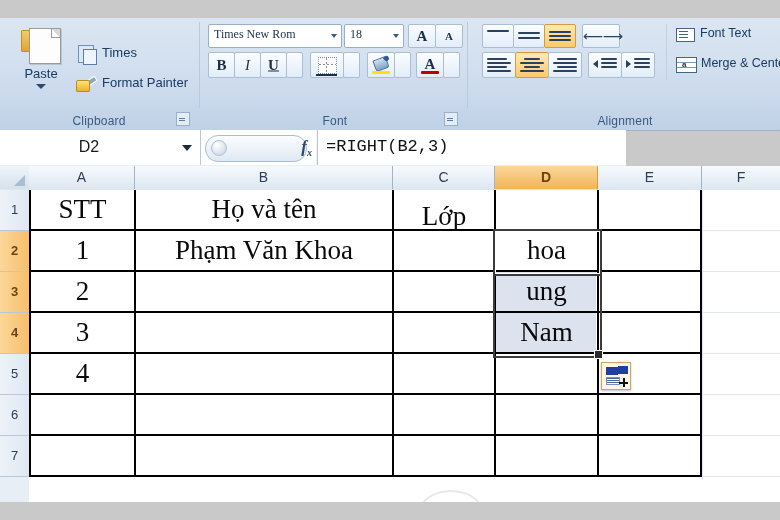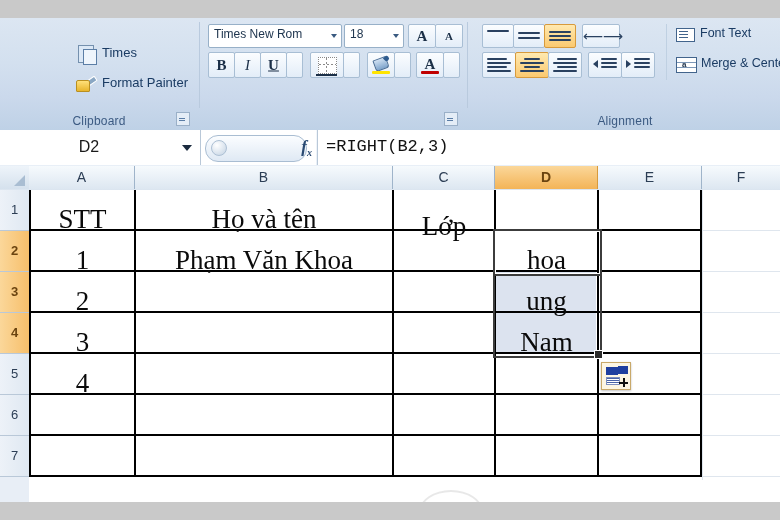--- a/index.html
+++ b/index.html
@@ -88,20 +88,21 @@
     background:linear-gradient(to bottom,#ffe07a,#e8b52c);
     border:1px solid #b98f20;border-radius:2px 2px 1px 1px;
   }
 
   
   #gFont{left:204px;width:262px;}
   .fld{
     position:absolute;background:#fff;border:1px solid #97b0c8;
     border-radius:2px;font-size:12px;color:#20364f;
     box-shadow:inset 0 1px 0 #fff;
+    font-family:Liberation Serif, serif;
   }
   .fld .v{position:absolute;left:5px;top:2px;white-space:nowrap;overflow:hidden;}
   .fld .caret{
     position:absolute;right:4px;top:9px;width:0;height:0;
     border-left:3px solid transparent;border-right:3px solid transparent;
     border-top:4px solid #3a5a80;
   }
   .btn{
     position:absolute;background:linear-gradient(to bottom,#fbfdff,#e3edf8);
     border:1px solid #a8bed4;border-radius:2px;
@@ -167,21 +168,21 @@
     content:"";position:absolute;left:0;right:0;top:4px;height:1px;background:#7d98b8;
     box-shadow:0 5px 0 #7d98b8;
   }
   .ico-merge .a{
     position:absolute;left:5px;top:3px;font-size:8px;line-height:8px;
     font-weight:bold;color:#1b2f47;
   }
 
   
   .fbar{
-    position:absolute;left:0;top:130px;width:780px;height:36px;
+    position:absolute;left:0;top:130px;width:626px;height:36px;
     background:linear-gradient(to bottom,#f3f7fb,#e8eff7);
     border-bottom:1px solid #9bb3cc;
   }
   .namebox{
     position:absolute;left:0;top:0;width:200px;height:35px;
     background:#fff;border-right:1px solid #b9c8d8;
     text-align:center;
   }
   .namebox .nb-v{
     position:absolute;left:0;right:22px;top:8px;
@@ -259,21 +260,20 @@
   }
 
   .gridarea{position:absolute;left:29px;top:24px;right:0;bottom:0;background:#fff;}
   .gl{position:absolute;background:#dfe6ee;}
   .cell{
     position:absolute;
     font-family:"Liberation Serif",serif;
     font-size:27px;color:#0a0a0a;
     display:flex;align-items:center;justify-content:center;
     white-space:nowrap;
-    margin-top:10px;
   }
   .bd{position:absolute;background:#000;}
   .selfill{position:absolute;background:#dce3ef;}
   .activebox{
     position:absolute;border:2px solid #3c3c3c;
     box-shadow:0 0 0 1px #fff inset;
     pointer-events:none;
   }
   .selrange{
     position:absolute;border:2px solid #3c3c3c;pointer-events:none;
@@ -310,20 +310,28 @@
 </head>
 <body>
 
 <div class="app">
 
   <div class="top-strip"></div>
 
   <div class="ribbon">
 
     <div class="grp" id="gClipboard">
+      <div class="paste-btn">
+        <div class="paste-ico">
+          <div class="paste-clip"></div>
+          <div class="paste-sheet"></div>
+        </div>
+        <div class="paste-txt">Paste</div>
+        <div class="paste-arrow"></div>
+      </div>
 
       <div class="cb-item" style="top:22px;">
         <span class="ico-copy"></span>
         <span class="lbl">Times</span>
       </div>
 
       <div class="cb-item" style="top:52px;">
         <span class="ico-brush">
           <span class="handle"></span>
             <span class="head"></span>
@@ -386,20 +394,21 @@
 
       <div class="btn" style="left:212px;top:34px;width:26px;height:24px;">
         <span class="cap grow" style="font-size:15px;top:44%;">A</span>
         <span class="bar-under red"></span>
       </div>
       <div class="btn" style="left:239px;top:34px;width:15px;height:24px;">
         <span class="caret" style="right:5px;top:10px;"></span>
       </div>
 
       <div class="dlg-launcher" style="right:8px;"></div>
+      <div class="grp-label">Font</div>
     </div>
     <div class="grp-sep" style="left:467px;"></div>
 
     <div class="grp" id="gAlign">
 
       <div class="btn" style="left:12px;top:6px;width:30px;height:22px;">
         <span class="algl" style="top:5px;"></span>
       </div>
       <div class="btn" style="left:43px;top:6px;width:30px;height:22px;">
         <span class="algl" style="top:7px;"></span>

